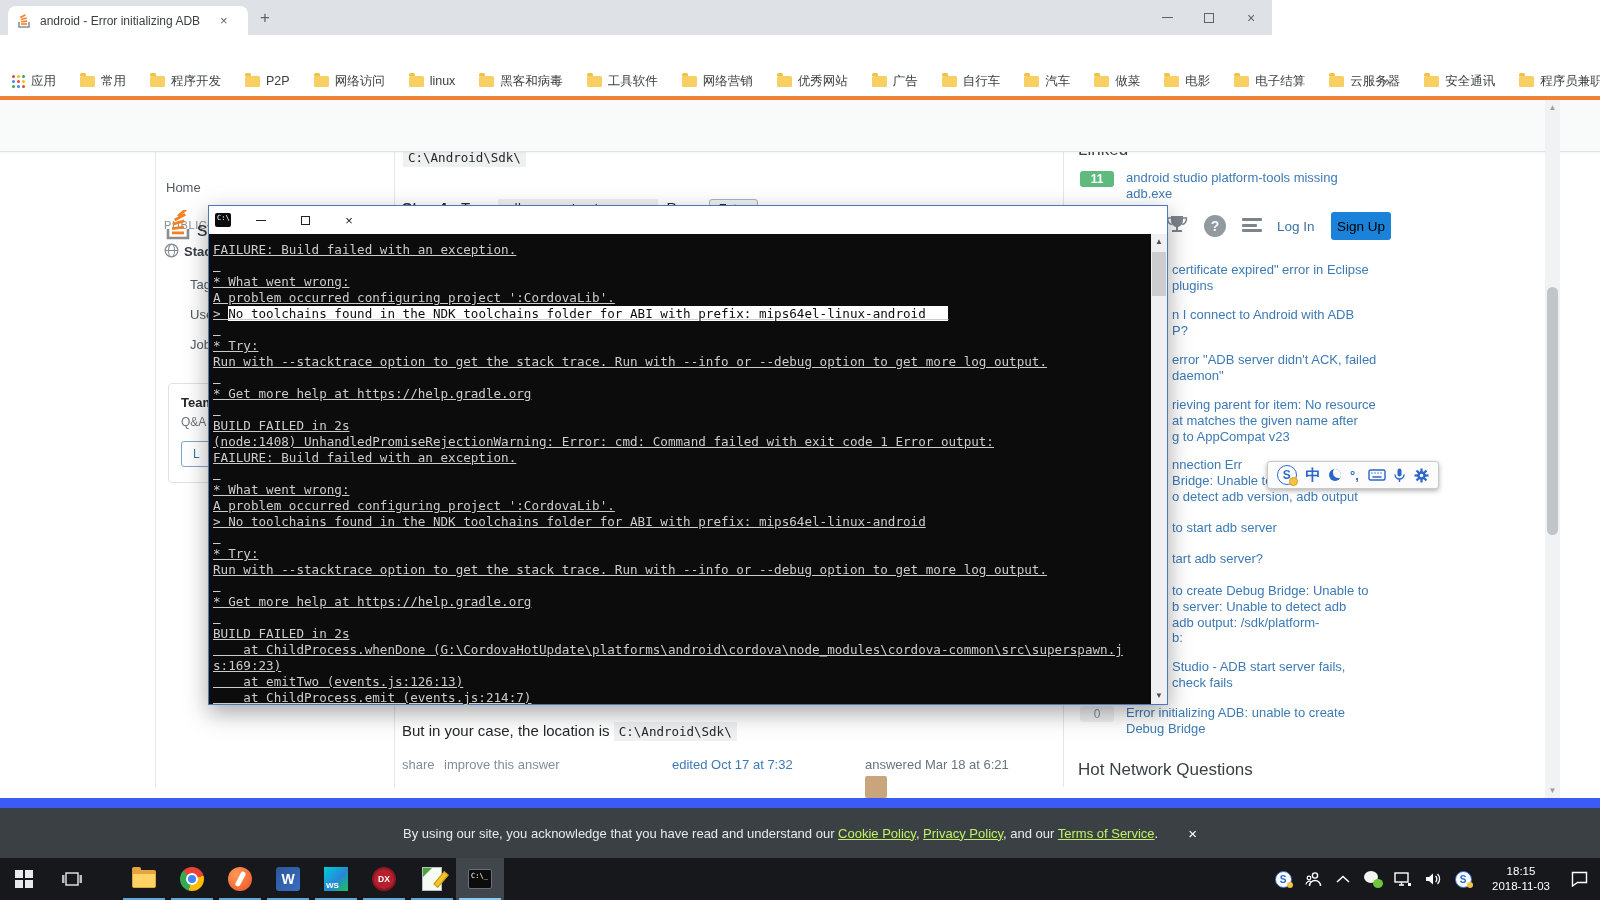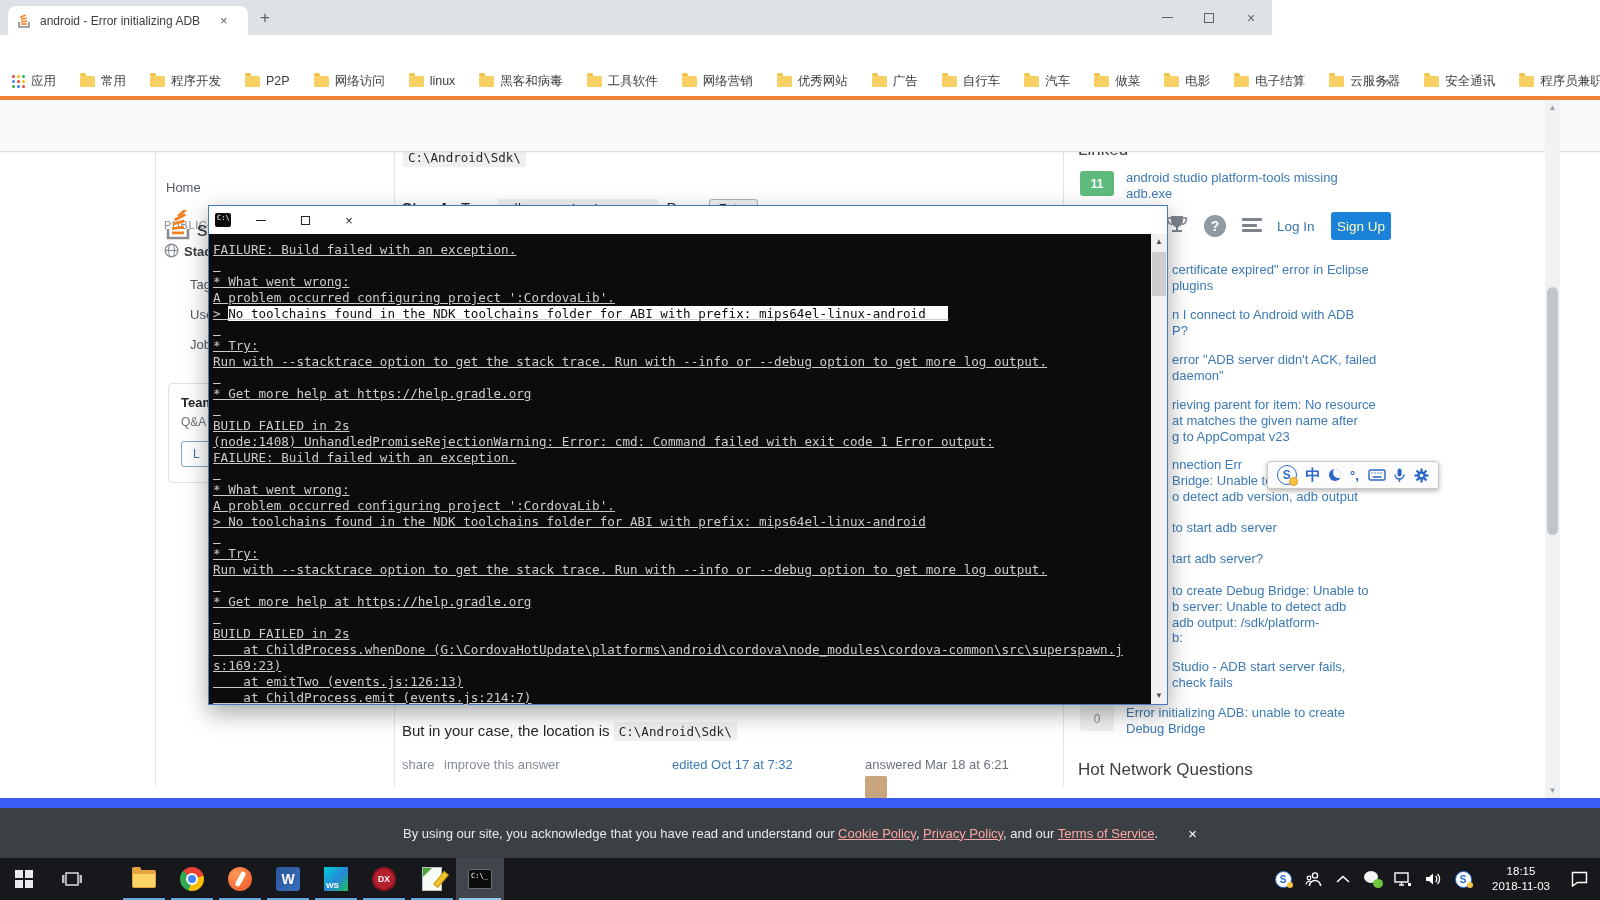--- a/index.html
+++ b/index.html
@@ -49,21 +49,21 @@
   
   .so-header { position:absolute; left:0; top:100px; width:1600px; height:52px; background:#f9fafa; border-bottom:1px solid #dfe2e5; box-shadow:0 1px 2px rgba(0,0,0,.05); z-index:3; }
   .so-logo { position:absolute; left:165px; top:110px; display:flex; align-items:flex-end; }
   .so-logo-text { font-size:21px; color:#2f3337; margin-left:6px; letter-spacing:-.3px; }
   .so-logo-text b { font-weight:700; }
   .so-search { position:absolute; left:333px; top:109px; width:344px; height:34px; background:#fff; border:1px solid #c3c7cb; border-radius:2px; font-size:13px; color:#848d95; padding:0 10px; font-family:inherit; }
   .hd-icon { position:absolute; top:115px; color:#7d848c; }
   .help-circle { width:22px; height:22px; border-radius:50%; background:#9199a1; color:#f9fafa; font-size:14px; font-weight:bold; display:flex; align-items:center; justify-content:center; }
   .se-menu i { display:block; height:3px; background:#7d848c; border-radius:1px; margin-bottom:2.5px; }
   .login-link { position:absolute; left:1277px; top:119px; font-size:13.5px; color:#3b73a5; }
-  .signup-btn { position:absolute; left:1331px; top:112px; width:60px; height:28px; background:#1a82d8; color:#fef9c3; font-size:13.5px; border:none; border-radius:3px; font-family:inherit; }
+  .signup-btn { position:absolute; left:1331px; top:112px; width:60px; height:28px; background:#1a82d8; color:#000000; font-size:13.5px; border:none; border-radius:3px; font-family:inherit; }
 
   
   .nav-item { position:absolute; font-size:13px; color:#535a60; }
   .nav-public { position:absolute; font-size:11px; color:#848d95; letter-spacing:.6px; }
   .nav-bold { font-weight:bold; color:#3b4045; }
   .teams-card { position:absolute; left:168px; top:383px; width:160px; height:100px; border:1px solid #dfe2e5; border-radius:4px; background:#fff; padding:11px 12px; }
   .teams-title { font-size:13px; font-weight:bold; color:#242729; }
   .teams-sub { font-size:12px; color:#6a737c; margin-top:5px; }
   .teams-btn { margin-top:12px; display:inline-block; border:1px solid #7aa7c7; border-radius:3px; color:#39739d; background:#fff; font-size:12px; padding:5px 11px; font-family:inherit; }
 
@@ -71,21 +71,21 @@
   code.so-code { font-family:"DejaVu Sans Mono",monospace; font-size:12.5px; background:#eff0f1; color:#242729; padding:2px 5px; }
   .step-line { position:absolute; left:402px; top:182px; font-size:15px; color:#242729; }
   .kbd { display:inline-block; border:1px solid #adb3b9; border-radius:3px; background:#eff0f1; box-shadow:0 1px 0 #c8ccd1; font-size:12px; padding:2px 9px; color:#242729; margin-left:4px;margin-top:17px; }
   .muted-link { color:#848d95; font-size:13px; }
   .blue-link { color:#3d7ab5; font-size:13px; }
   .gray-text { color:#6a737c; font-size:13px; }
   .answer-avatar { position:absolute; left:865px; top:776px; width:22px; height:22px; background:#c9a57e; border-radius:2px; }
 
   
   .sb-title { position:absolute; font-size:17px; color:#3b4045; z-index:1; }
-  .linked-badge { position:absolute; width:34px; height:25px; border-radius:3px; font-size:12px; display:flex; align-items:center; justify-content:center; z-index:1; }
+  .linked-badge { position:absolute; width:34px; height:16px; border-radius:3px; font-size:12px; display:flex; align-items:center; justify-content:center; z-index:1; }
   .badge-green { background:#5eba7d; color:#fff; font-weight:bold; }
   .badge-gray { background:#eff0f1; color:#848d95; }
   .linked-text { position:absolute; font-size:13px; line-height:15.8px; color:#3d7ab5; z-index:1; }
 
   
   .pg-scroll { position:absolute; left:1545px; top:100px; width:15px; height:698px; background:#f1f2f3; z-index:4; }
   .pg-arrow { position:absolute; left:0; width:15px; height:15px; color:#989da1; font-size:8px; text-align:center; line-height:15px; }
   .pg-thumb { position:absolute; left:2px; top:187px; width:11px; height:248px; background:#c1c4c8; border-radius:6px; }
 
   
@@ -113,21 +113,21 @@
   .ime-zh { color:#2b66c9; font-size:15px; font-weight:bold; }
   .ime-moon { width:12px; height:12px; border-radius:50%; background:#2b66c9; position:relative; overflow:hidden; }
   .ime-moon:before { content:""; position:absolute; left:4px; top:-2px; width:11px; height:11px; border-radius:50%; background:#fcfcfc; }
   .ime-punct { color:#2b66c9; font-size:13px; font-weight:bold; }
   .ime-svg { color:#2b66c9; }
 
   
   .blue-strip { position:absolute; left:0; top:798px; width:1600px; height:10px; background:#3b5bf6; z-index:15; }
   .cookie-bar { position:absolute; left:0; top:808px; width:1600px; height:50px; background:#3b4045; z-index:15; display:flex; align-items:center; justify-content:center; }
   .cookie-text { font-size:13px; color:#e7e9eb; }
-  .cookie-text a { color:#fca5a5; text-decoration:underline; }
+  .cookie-text a { color:#bef264; text-decoration:underline; }
   .cookie-x { color:#fff; font-size:15px; margin-left:30px; }
 
   
   .taskbar { position:absolute; left:0; top:858px; width:1600px; height:42px; background:#16181b; z-index:30; display:flex; }
   .tb-btn { width:48px; height:42px; display:flex; align-items:center; justify-content:center; position:relative; flex:none; }
   .tb-btn.active { background:#41464d; }
   .tb-underline:after { content:""; position:absolute; bottom:0; left:3px; right:3px; height:2.5px; background:#61a8dc; }
   .tb-btn.active.tb-underline:after { background:#8ccaf0; }
   .start-grid { display:grid; grid-template-columns:8px 8px; grid-gap:2px; }
   .start-grid i { width:8px; height:8px; background:#e8eaed; }

